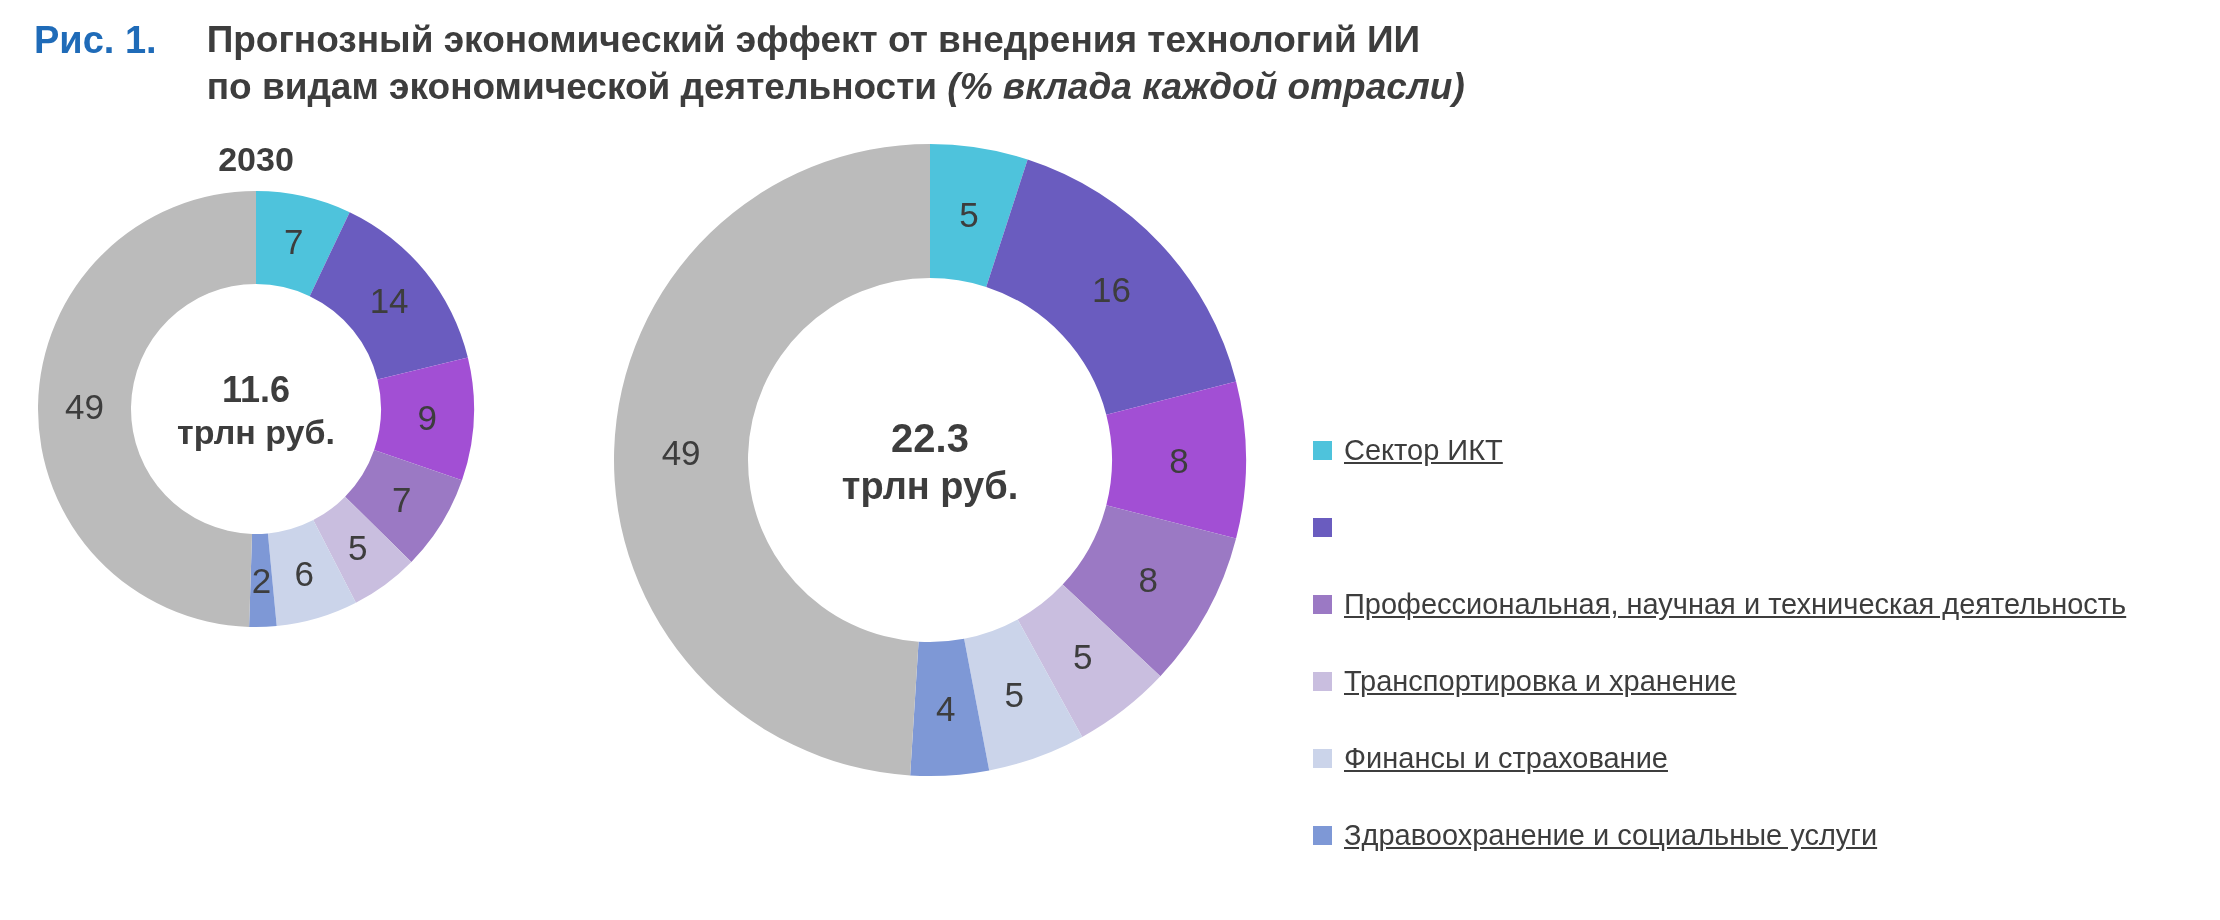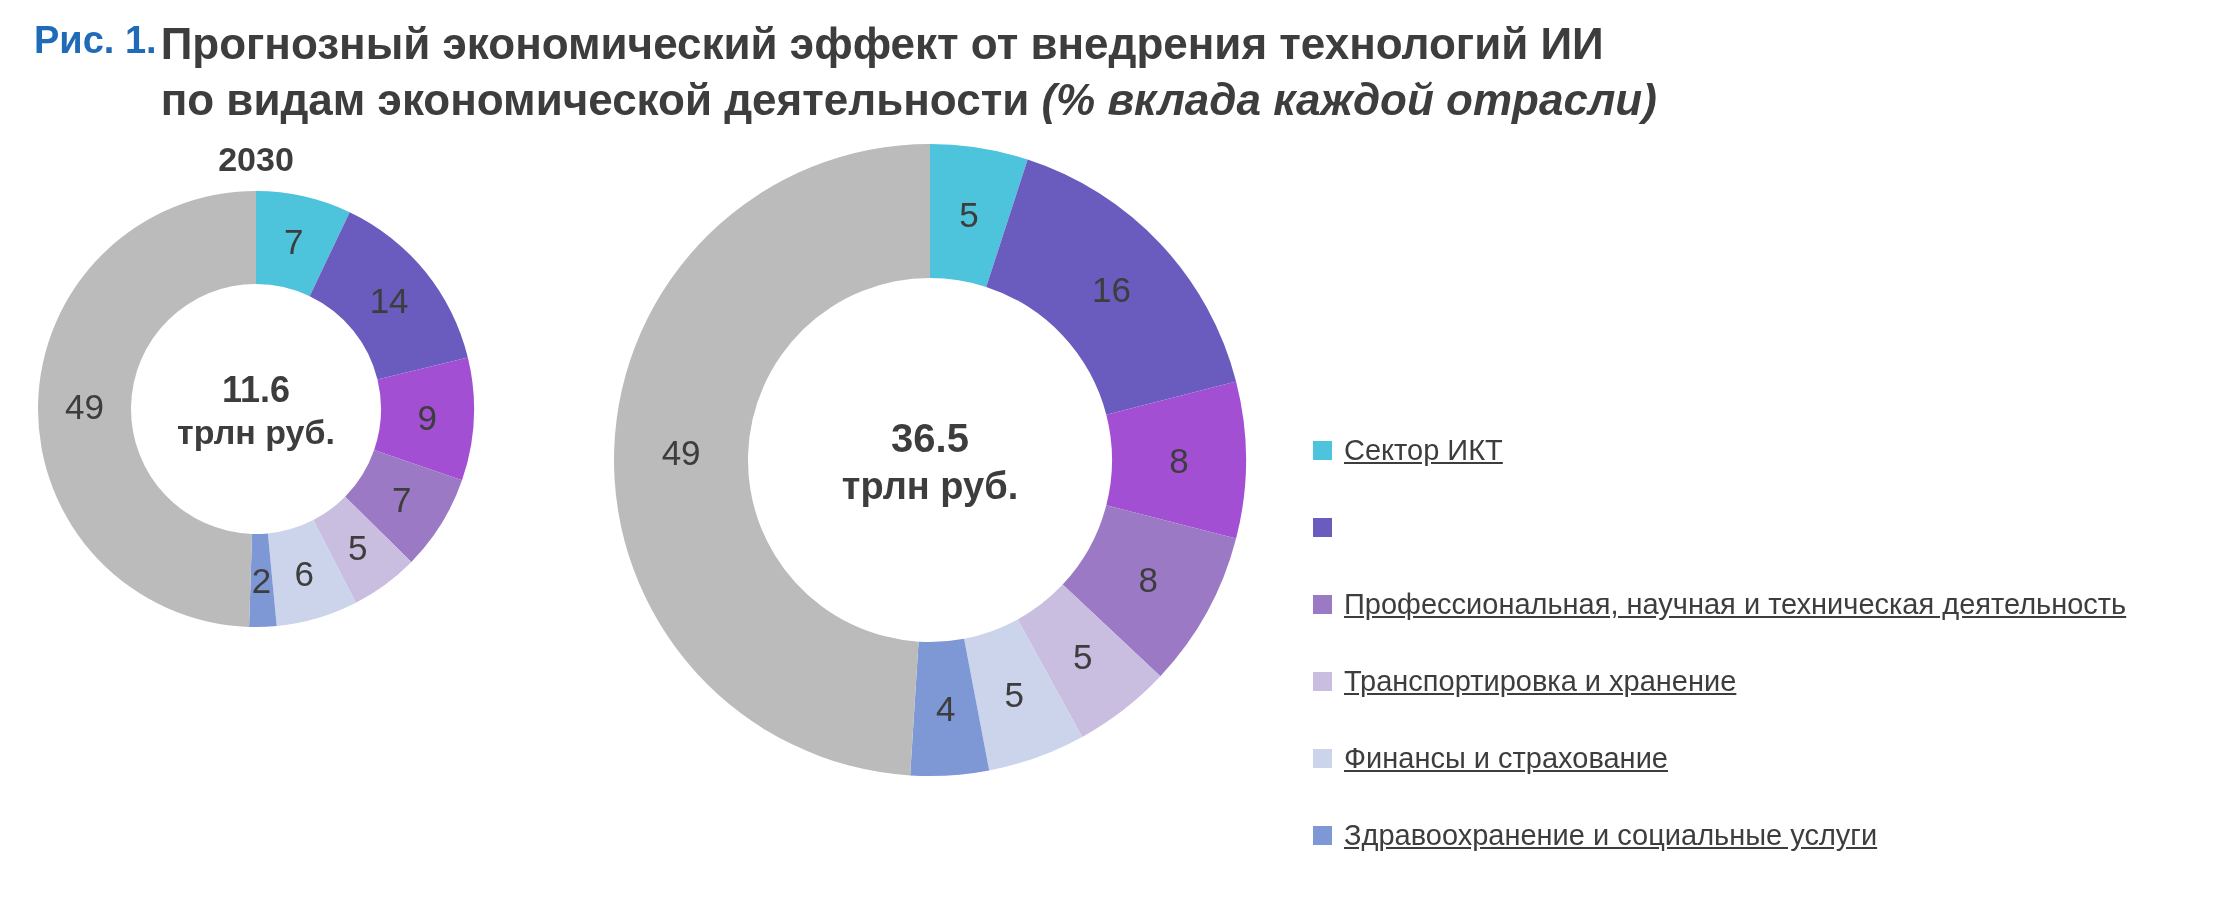--- a/index.html
+++ b/index.html
@@ -17,35 +17,36 @@
     position: relative;
   }
 
   
   .figure-header {
     position: absolute;
     left: 34px;
     top: 16px;
     display: flex;
     align-items: flex-start;
-    gap: 4px;
+    gap: 26px;
   }
   .figure-number {
     font-size: 38px;
     font-weight: bold;
     color: #1F6BB8;
     white-space: nowrap;
     line-height: 1.28;
   }
   .figure-title {
-    font-size: 44px;
+    font-size: 37px;
     font-weight: bold;
     color: #3d3d3d;
     line-height: 1.28;
     max-width: 1700px;
+    margin-left: 24px;
   }
   .figure-title .subnote {
     font-weight: bold;
     font-style: italic;
     color: #3d3d3d;
   }
 
   
   .charts-wrap {
     position: absolute;
@@ -186,21 +187,21 @@
           <path d="M 550.3540862651661 536.3168854734656 A 316 316 0 0 1 472.23416101614214 596.9129108938608 L 407.67916868651224 479.4878157679832 A 182 182 0 0 0 452.6722901906969 444.5875732790213 Z" fill="#C9BEDF"></path>
           <text x="472.6138563595912" y="516.7485980815468" class="slice-label" font-size="37">5</text>
           <path d="M 472.23416101614214 596.9129108938608 A 316 316 0 0 1 379.21249540908906 630.4027712302657 L 354.1033992546019 498.77627963262137 A 182 182 0 0 0 407.67916868651224 479.4878157679832 Z" fill="#CBD4EA"></path>
           <text x="404.3457421410776" y="554.2793114696021" class="slice-label" font-size="37">5</text>
           <path d="M 379.21249540908906 630.4027712302657 A 316 316 0 0 1 300.158195828737 635.3764461833339 L 308.572125445665 501.64086457394546 A 182 182 0 0 0 354.1033992546019 498.77627963262137 Z" fill="#7E98D6"></path>
           <text x="335.63483936279914" y="568.5086553786396" class="slice-label" font-size="37">4</text>
           <path d="M 300.158195828737 635.3764461833339 A 316 316 0 0 1 319.99999999999994 4 L 319.99999999999994 138 A 182 182 0 0 0 308.572125445665 501.64086457394546 Z" fill="#BBBBBB"></path>
           <text x="71.12286646893284" y="312.17872098954604" class="slice-label" font-size="37">49</text>
         </svg>
       <div class="donut-center">
-        <div class="amount">36.5</div>
+        <div class="amount">22.3</div>
         <div class="unit">трлн руб.</div>
       </div>
     </div>
   </div>
 
   <div class="legend" id="legend">
       <div class="legend-item">
         <span class="legend-swatch" style="background: rgb(78, 195, 220);"></span>
         <span class="legend-label">Сектор ИКТ</span>
       </div>

